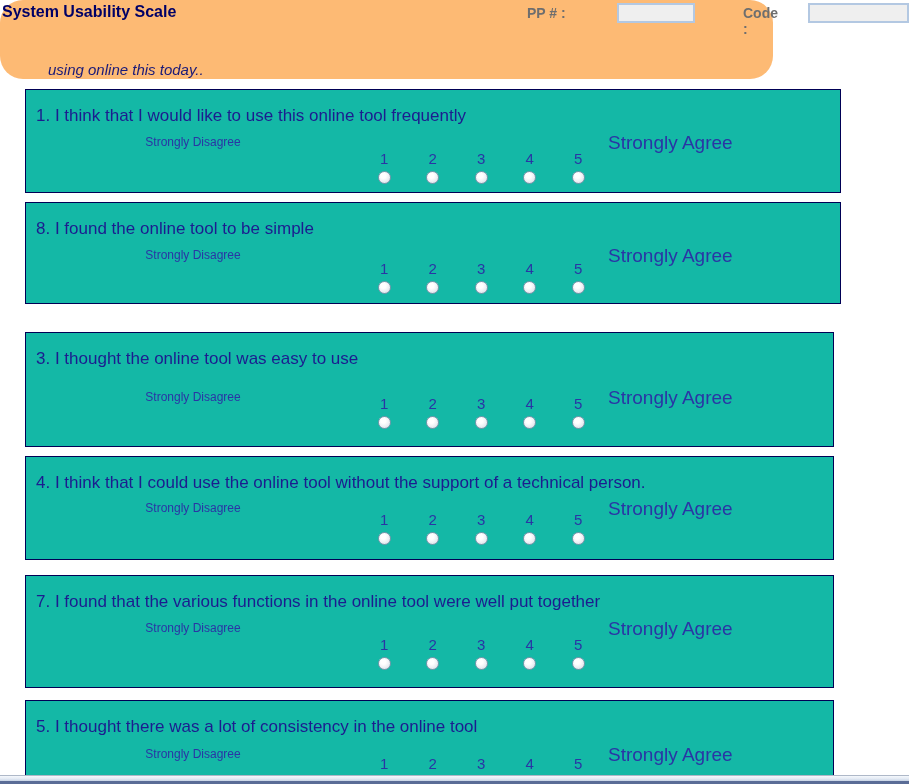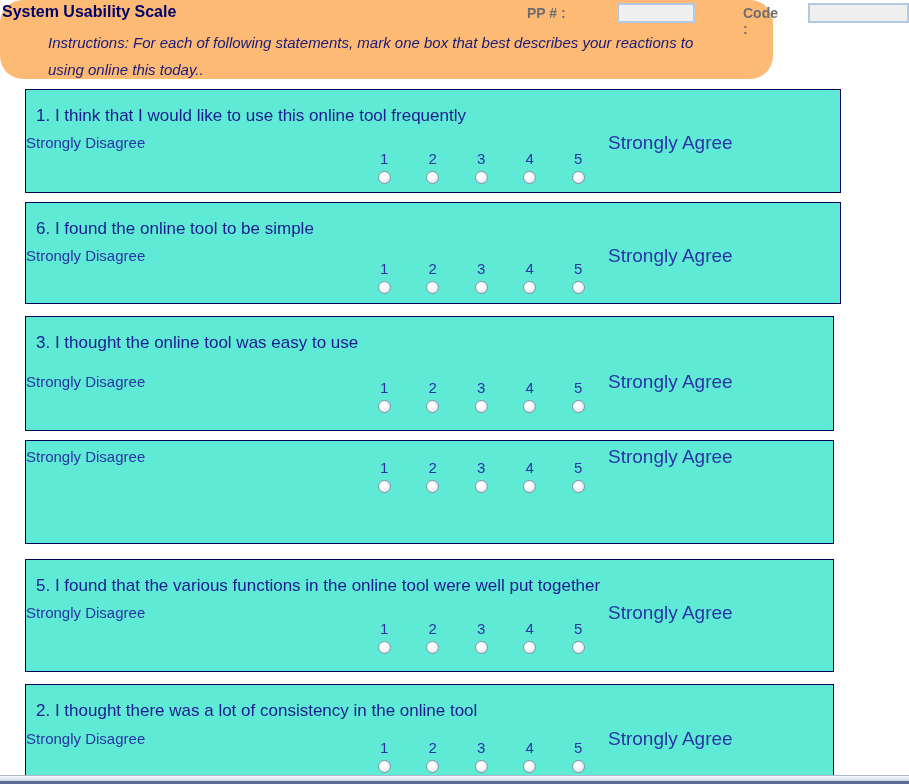--- a/index.html
+++ b/index.html
@@ -43,47 +43,47 @@
     font-size: 15px; font-style: italic; color: #1a1a78;
     white-space: nowrap;
   }
   .instr-1 { top: 34px; }
   .instr-2 { top: 61px; }
 
   
   .questions { position: absolute; left: 25px; top: 79px; width: 884px; }
   .qbox {
     border: 1px solid #000055;
-    background: #5eead4;
+    background: #14b8a6;
     overflow: visible;
   }
   .qbox:nth-of-type(1) { margin-top: 10px; height: 104px; width: 816px; }
   .qbox:nth-of-type(2) { margin-top: 9px;  height: 102px; width: 816px; }
-  .qbox:nth-of-type(3) { margin-top: 12px; height: 115px; width: 809px; }
+  .qbox:nth-of-type(3) { margin-top: 28px; height: 115px; width: 809px; }
   .qbox:nth-of-type(4) { margin-top: 9px;  height: 104px; width: 809px; }
   .qbox:nth-of-type(5) { margin-top: 15px; height: 113px; width: 809px; }
   .qbox:nth-of-type(6) { margin-top: 12px; height: 110px; width: 809px; }
 
   .qtitle {
     padding: 16px 0 0 10px;
     font-size: 17px; color: #1c1c8f;
     height: 36px;
   }
   .scale {
     margin-top: 8px;
     display: flex;
     align-items: flex-start;
   }
   .qbox:nth-of-type(3) .scale { margin-top: 20px; }
   .qbox:nth-of-type(4) .scale { margin-top: 7px; }
   .qbox:nth-of-type(6) .scale { margin-top: 9px; }
 
   .sd-label {
-    width: 334px; text-align: left;
-    font-size: 15px; color: #2a35a5;
+    width: 334px; text-align: center;
+    font-size: 12px; color: #2a35a5;
     line-height: 17px;
   }
   .sa-label {
     margin-left: 5px;
     font-size: 19px; color: #2a35a5;
     line-height: 17px;
   }
   .cols { display: flex; width: 243px; }
   .qbox:nth-of-type(1) .cols { transform: translateY(17px); }
   .qbox:nth-of-type(2) .cols { transform: translateY(14px); }
@@ -118,41 +118,40 @@
 </style>
 </head>
 <body>
 
 <div class="header">
   <div class="page-title">System Usability Scale</div>
   <div class="field-label pp-label">PP # :</div>
   <input class="hdr-input pp-input" type="text" value="" style="">
   <div class="field-label code-label">Code :</div>
   <input class="hdr-input code-input" type="text" value="" style="">
-  <div class="instr instr-1">Instructions: For each of following statements, mark one box that best describes your reactions to</div>
   <div class="instr instr-2">using online this today..</div>
 </div>
 
 <div class="questions">
   <div class="qbox">
     <div class="qtitle">1. I think that I would like to use this online tool frequently</div>
     <div class="scale">
       <div class="sd-label">Strongly Disagree</div>
       <div class="cols">
           <div class="col"><div class="num">1</div><span class="radio"></span></div>
           <div class="col"><div class="num">2</div><span class="radio"></span></div>
           <div class="col"><div class="num">3</div><span class="radio"></span></div>
           <div class="col"><div class="num">4</div><span class="radio"></span></div>
           <div class="col"><div class="num">5</div><span class="radio"></span></div>
         </div>
       <div class="sa-label">Strongly Agree</div>
     </div>
   </div>
   <div class="qbox">
-    <div class="qtitle">6. I found the online tool to be simple</div>
+    <div class="qtitle">8. I found the online tool to be simple</div>
     <div class="scale">
       <div class="sd-label">Strongly Disagree</div>
       <div class="cols">
           <div class="col"><div class="num">1</div><span class="radio"></span></div>
           <div class="col"><div class="num">2</div><span class="radio"></span></div>
           <div class="col"><div class="num">3</div><span class="radio"></span></div>
           <div class="col"><div class="num">4</div><span class="radio"></span></div>
           <div class="col"><div class="num">5</div><span class="radio"></span></div>
         </div>
       <div class="sa-label">Strongly Agree</div>
@@ -166,48 +165,49 @@
           <div class="col"><div class="num">1</div><span class="radio"></span></div>
           <div class="col"><div class="num">2</div><span class="radio"></span></div>
           <div class="col"><div class="num">3</div><span class="radio"></span></div>
           <div class="col"><div class="num">4</div><span class="radio"></span></div>
           <div class="col"><div class="num">5</div><span class="radio"></span></div>
         </div>
       <div class="sa-label">Strongly Agree</div>
     </div>
   </div>
   <div class="qbox">
-    <div class="scale">
-      <div class="sd-label">Strongly Disagree</div>
-      <div class="cols">
-          <div class="col"><div class="num">1</div><span class="radio"></span></div>
-          <div class="col"><div class="num">2</div><span class="radio"></span></div>
-          <div class="col"><div class="num">3</div><span class="radio"></span></div>
-          <div class="col"><div class="num">4</div><span class="radio"></span></div>
-          <div class="col"><div class="num">5</div><span class="radio"></span></div>
-        </div>
-      <div class="sa-label">Strongly Agree</div>
-    </div>
-  </div>
-  <div class="qbox">
-    <div class="qtitle">5. I found that the various functions in the online tool were well put together</div>
-    <div class="scale">
-      <div class="sd-label">Strongly Disagree</div>
-      <div class="cols">
-          <div class="col"><div class="num">1</div><span class="radio"></span></div>
-          <div class="col"><div class="num">2</div><span class="radio"></span></div>
-          <div class="col"><div class="num">3</div><span class="radio"></span></div>
-          <div class="col"><div class="num">4</div><span class="radio"></span></div>
-          <div class="col"><div class="num">5</div><span class="radio"></span></div>
-        </div>
-      <div class="sa-label">Strongly Agree</div>
-    </div>
-  </div>
-  <div class="qbox">
-    <div class="qtitle">2. I thought there was a lot of consistency in the online tool</div>
+    <div class="qtitle">4. I think that I could use the online tool without the support of a technical person.</div>
+    <div class="scale">
+      <div class="sd-label">Strongly Disagree</div>
+      <div class="cols">
+          <div class="col"><div class="num">1</div><span class="radio"></span></div>
+          <div class="col"><div class="num">2</div><span class="radio"></span></div>
+          <div class="col"><div class="num">3</div><span class="radio"></span></div>
+          <div class="col"><div class="num">4</div><span class="radio"></span></div>
+          <div class="col"><div class="num">5</div><span class="radio"></span></div>
+        </div>
+      <div class="sa-label">Strongly Agree</div>
+    </div>
+  </div>
+  <div class="qbox">
+    <div class="qtitle">7. I found that the various functions in the online tool were well put together</div>
+    <div class="scale">
+      <div class="sd-label">Strongly Disagree</div>
+      <div class="cols">
+          <div class="col"><div class="num">1</div><span class="radio"></span></div>
+          <div class="col"><div class="num">2</div><span class="radio"></span></div>
+          <div class="col"><div class="num">3</div><span class="radio"></span></div>
+          <div class="col"><div class="num">4</div><span class="radio"></span></div>
+          <div class="col"><div class="num">5</div><span class="radio"></span></div>
+        </div>
+      <div class="sa-label">Strongly Agree</div>
+    </div>
+  </div>
+  <div class="qbox">
+    <div class="qtitle">5. I thought there was a lot of consistency in the online tool</div>
     <div class="scale">
       <div class="sd-label">Strongly Disagree</div>
       <div class="cols">
           <div class="col"><div class="num">1</div><span class="radio"></span></div>
           <div class="col"><div class="num">2</div><span class="radio"></span></div>
           <div class="col"><div class="num">3</div><span class="radio"></span></div>
           <div class="col"><div class="num">4</div><span class="radio"></span></div>
           <div class="col"><div class="num">5</div><span class="radio"></span></div>
         </div>
       <div class="sa-label">Strongly Agree</div>

